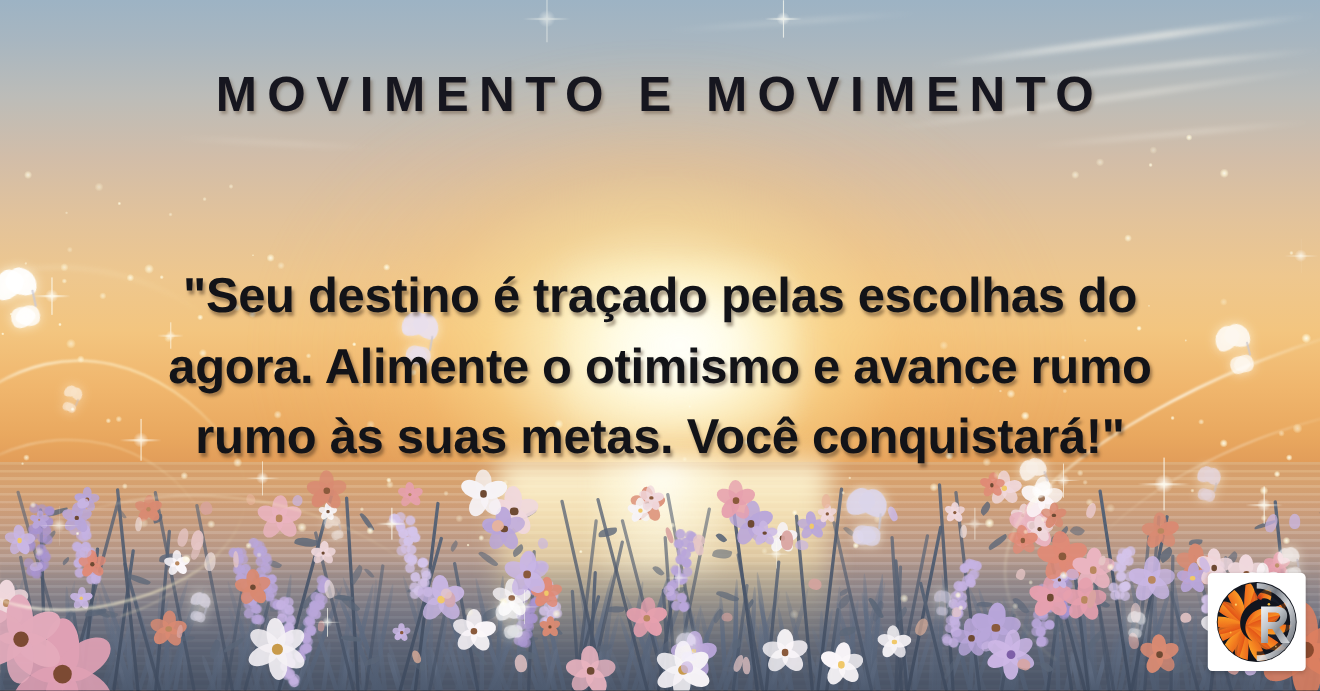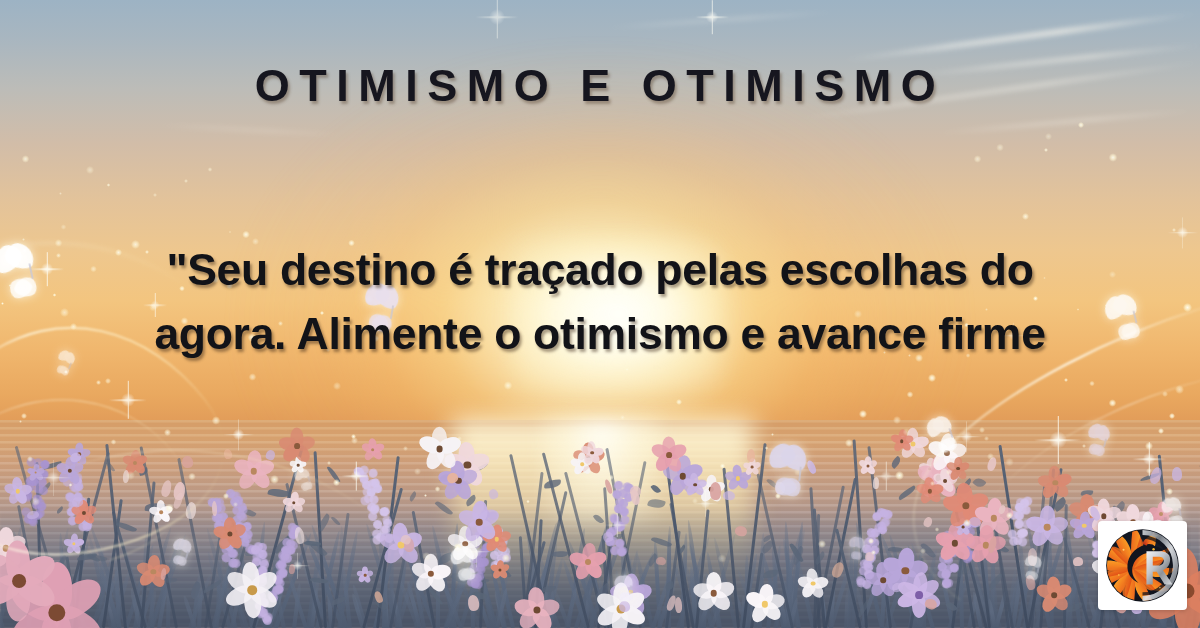--- a/index.html
+++ b/index.html
@@ -3019,25 +3019,26 @@
        <b style="width:11.8px;height:9.9px;background:#e8e2f6;
           transform:translate(0,-100%) scaleX(-1) rotate(-26deg);opacity:.92"></b>
        <b style="width:9.2px;height:7.9px;background:#e8e2f6;
           transform:translate(-100%,0) rotate(22deg);opacity:.78"></b>
        <b style="width:9.2px;height:7.9px;background:#e8e2f6;
           transform:translate(0,0) scaleX(-1) rotate(22deg);opacity:.78"></b>
        <span class="bfly-body" style="height:6.5px"></span>
     </div>
     </div>
 
-  <h1 class="title">OTIMISMO E OTIMISMO</h1>
+  <h1 class="title">MOVIMENTO E MOVIMENTO</h1>
 
   <div class="quote">
     <span class="ln">"Seu destino é traçado pelas escolhas do</span>
-    <span class="ln">agora. Alimente o otimismo e avance firme</span>
+    <span class="ln">agora. Alimente o otimismo e avance rumo</span>
+    <span class="ln">rumo às suas metas. Você conquistará!"</span>
   </div>
 
 
   <div class="logo-card">
     <svg width="79" height="79" viewBox="0 0 100 100" aria-hidden="true">
       <defs>
         <radialGradient id="discg" cx="50%" cy="45%" r="58%">
           <stop offset="0%" stop-color="#2a3040"></stop>
           <stop offset="55%" stop-color="#171c28"></stop>
           <stop offset="100%" stop-color="#0c0f16"></stop>

